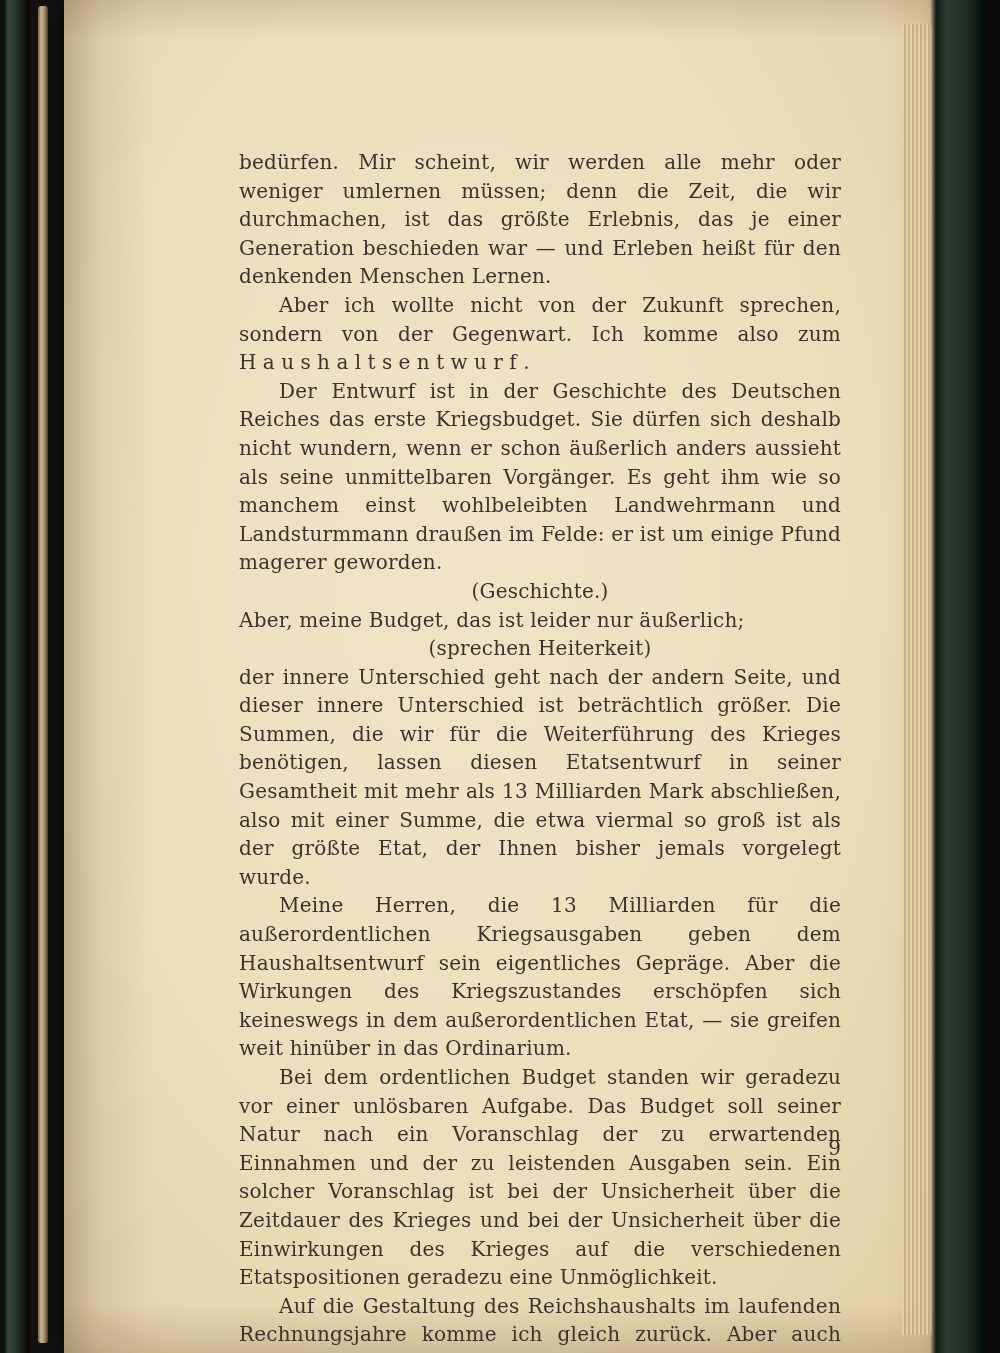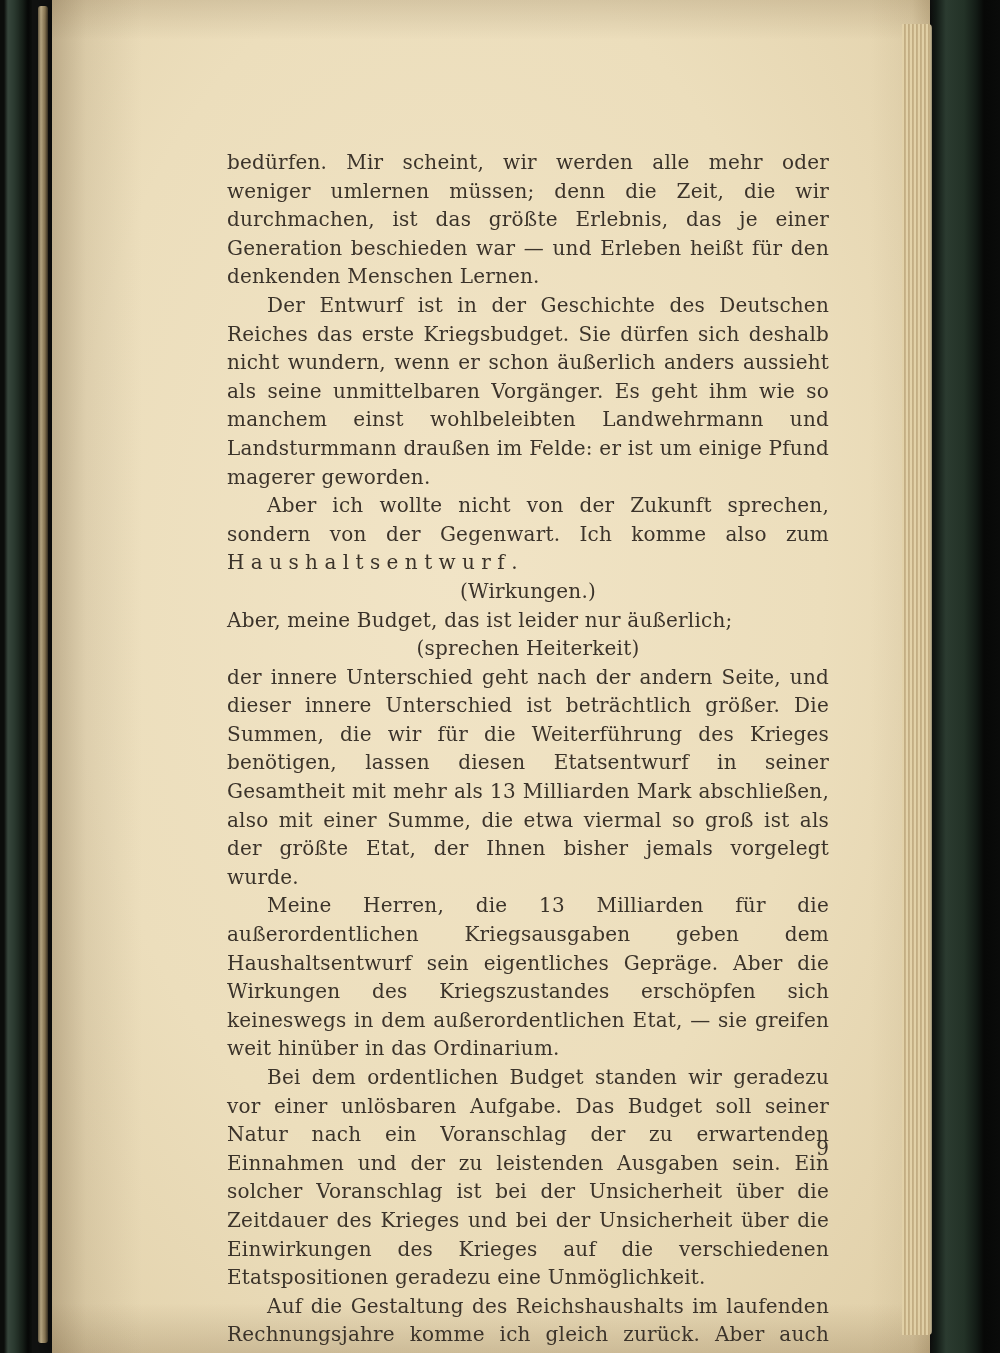--- a/index.html
+++ b/index.html
@@ -31,21 +31,21 @@
     position: absolute;
     left: 38px; top: 6px; bottom: 10px;
     width: 10px;
     background: linear-gradient(90deg, #6b5e45 0px, #cdbb92 3px, #a18c63 7px, #4a3f2c 10px);
     border-radius: 3px;
   }
 
   
   .paper {
     position: absolute;
-    left: 52px; top: 0;
+    left: 64px; top: 0;
     width: 878px; height: 1353px;
     background:
       linear-gradient(90deg, rgba(92,70,40,0.30) 0px, rgba(92,70,40,0.10) 34px, rgba(92,70,40,0) 90px),
       linear-gradient(270deg, rgba(120,95,55,0.28) 0px, rgba(120,95,55,0.08) 18px, rgba(120,95,55,0) 60px),
       linear-gradient(0deg, rgba(110,85,50,0.22) 0px, rgba(110,85,50,0) 50px),
       linear-gradient(180deg, rgba(110,85,50,0.18) 0px, rgba(110,85,50,0) 40px),
       radial-gradient(ellipse at 45% 42%, #f1e4c6 0%, #ecdebc 55%, #e0cfa8 100%);
     box-shadow: 0 0 22px rgba(0,0,0,0.75);
   }
 
@@ -112,25 +112,25 @@
 <div class="scan">
 
   <div class="spine-left"></div>
   <div class="page-edge-left"></div>
 
   <div class="paper">
     <div class="text-block">
 
       <p class="plain">bedürfen. Mir scheint, wir werden alle mehr oder weniger umlernen müssen; denn die Zeit, die wir durchmachen, ist das größte Erlebnis, das je einer Generation beschieden war — und Erleben heißt für den denkenden Menschen Lernen.</p>
 
+      <p class="indent"><span>Aber ich wollte nicht von der Zukunft sprechen, sondern von der Gegenwart. Ich komme also zum </span><span class="sperr">Haushaltsentwurf</span><span>.</span></p>
+
       <p class="indent">Der Entwurf ist in der Geschichte des Deutschen Reiches das erste Kriegsbudget. Sie dürfen sich deshalb nicht wundern, wenn er schon äußerlich anders aussieht als seine unmittelbaren Vorgänger. Es geht ihm wie so manchem einst wohlbeleibten Landwehrmann und Landsturmmann draußen im Felde: er ist um einige Pfund magerer geworden.</p>
 
-      <p class="indent"><span>Aber ich wollte nicht von der Zukunft sprechen, sondern von der Gegenwart. Ich komme also zum </span><span class="sperr">Haushaltsentwurf</span><span>.</span></p>
-
-      <p class="center">(Wirkungen.)</p>
+      <p class="center">(Geschichte.)</p>
 
       <p class="plain">Aber, meine Budget, das ist leider nur äußerlich;</p>
 
       <p class="center">(sprechen Heiterkeit)</p>
 
       <p class="plain">der innere Unterschied geht nach der andern Seite, und dieser innere Unterschied ist beträchtlich größer. Die Summen, die wir für die Weiterführung des Krieges benötigen, lassen diesen Etatsentwurf in seiner Gesamtheit mit mehr als 13 Milliarden Mark abschließen, also mit einer Summe, die etwa viermal so groß ist als der größte Etat, der Ihnen bisher jemals vorgelegt wurde.</p>
 
       <p class="indent">Meine Herren, die 13 Milliarden für die außerordentlichen Kriegsausgaben geben dem Haushaltsentwurf sein eigentliches Gepräge. Aber die Wirkungen des Kriegszustandes erschöpfen sich keineswegs in dem außerordentlichen Etat, — sie greifen weit hinüber in das Ordinarium.</p>
 
       <p class="indent">Bei dem ordentlichen Budget standen wir geradezu vor einer unlösbaren Aufgabe. Das Budget soll seiner Natur nach ein Voranschlag der zu erwartenden Einnahmen und der zu leistenden Ausgaben sein. Ein solcher Voranschlag ist bei der Unsicherheit über die Zeitdauer des Krieges und bei der Unsicherheit über die Einwirkungen des Krieges auf die verschiedenen Etatspositionen geradezu eine Unmöglichkeit.</p>

